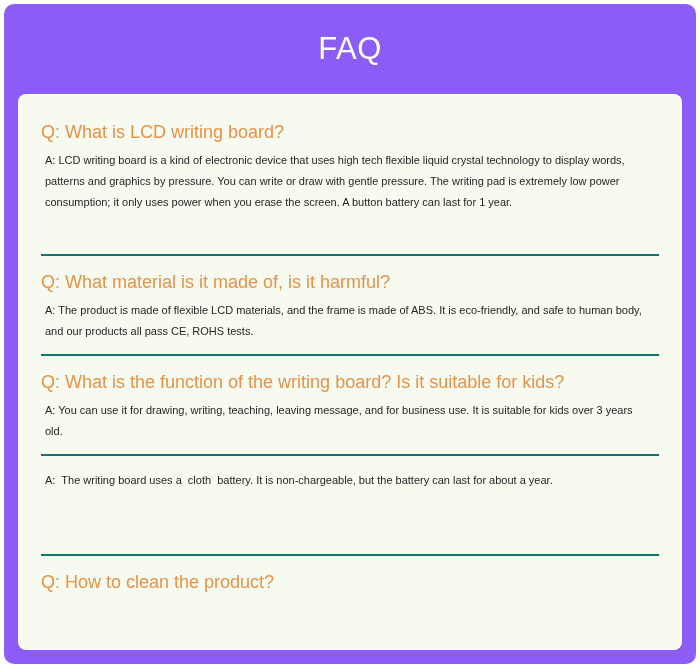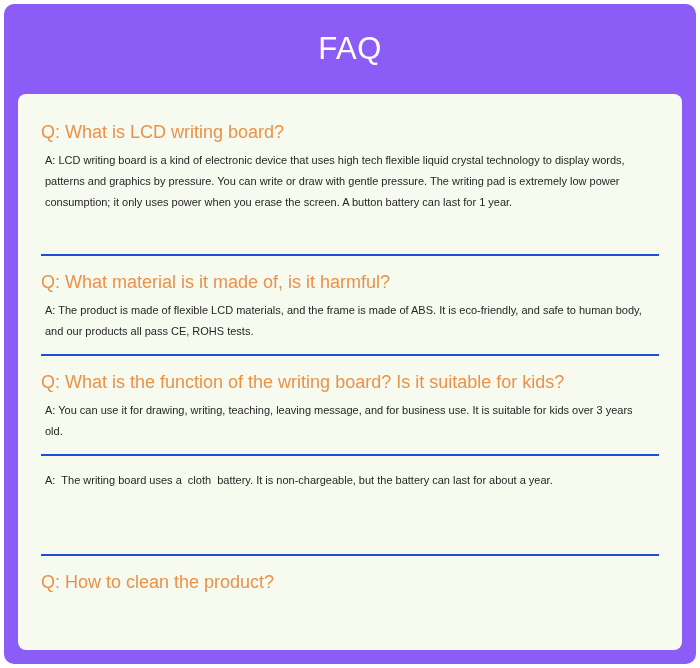--- a/index.html
+++ b/index.html
@@ -58,21 +58,21 @@
   .faq-list {
     position: relative;
     height: 100%;
   }
 
   .faq-item {
     box-sizing: border-box;
     padding-top: 14px;
   }
   .faq-item + .faq-item {
-    border-top: 2px solid #1d4ed8;
+    border-top: 2px solid #0f766e;
   }
 
   .faq-question {
     color: #ea9248;
     font-size: 18px;
     font-weight: 400;
     line-height: 24px;
     margin: 0 0 6px 0;
     font-family: "Liberation Sans", sans-serif;
     white-space: pre-wrap;

